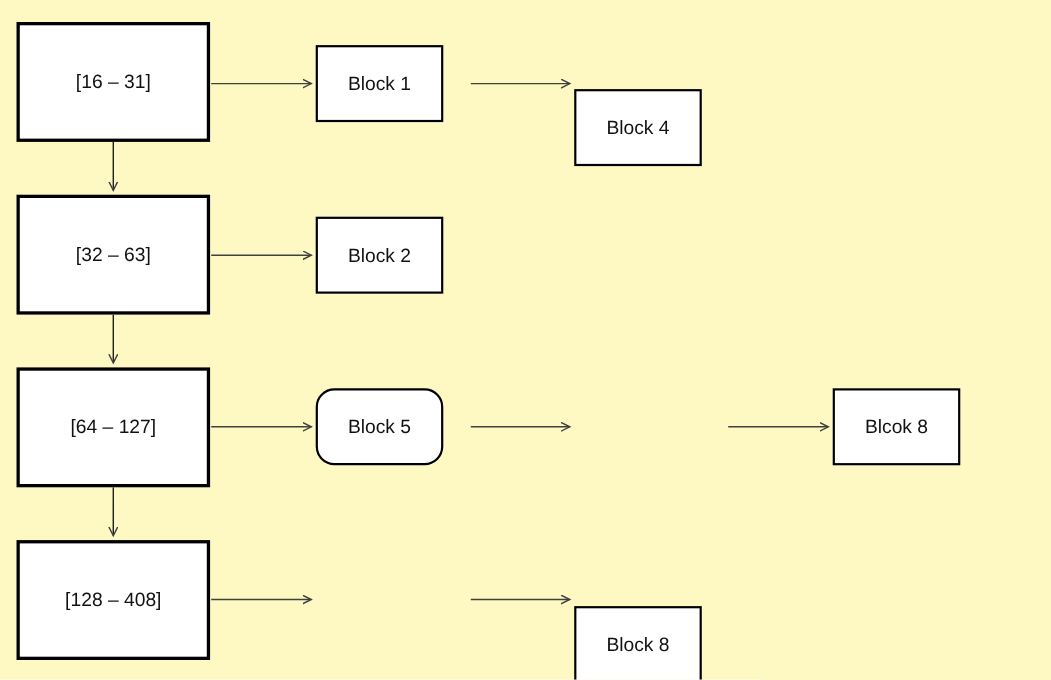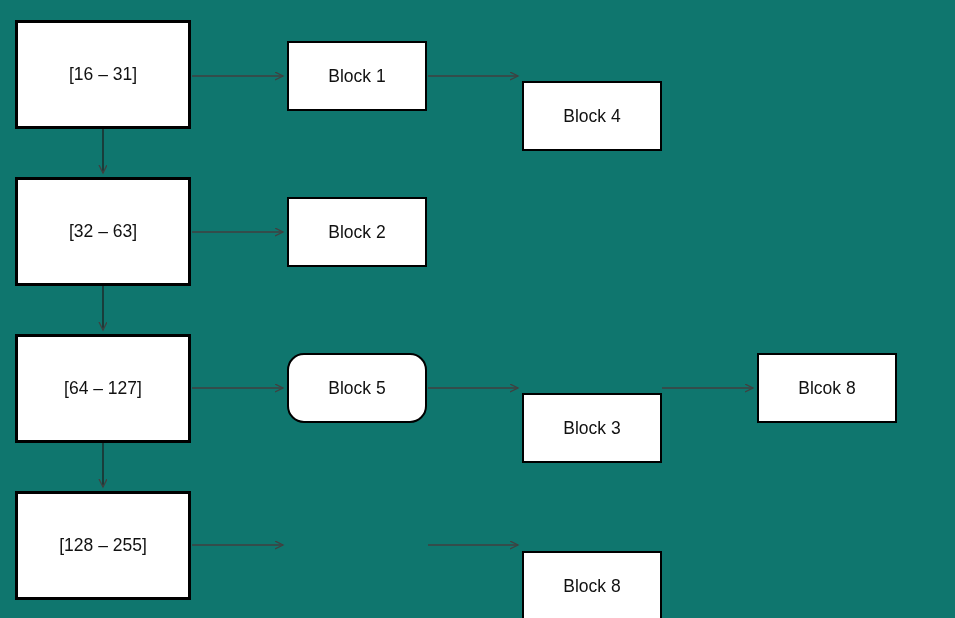--- a/index.html
+++ b/index.html
@@ -5,21 +5,21 @@
   html, body {
     margin: 0;
     padding: 0;
     background: #ffffff;
     font-family: "Liberation Sans", sans-serif;
   }
   .canvas {
     position: relative;
     width: 955px;
     height: 618px;
-    background: #0f766e;
+    background: #fef9c3;
     overflow: hidden;
   }
   .box {
     position: absolute;
     background: #ffffff;
     border: 2.5px solid #000000;
     display: flex;
     align-items: center;
     justify-content: center;
     font-size: 17.5px;
@@ -28,21 +28,21 @@
     text-align: center;
   }
   .range-box {
     left: 15px;
     width: 176px;
     height: 109px;
     border-width: 3px;
   }
   .block-box {
     height: 70px;
-    width: 140px;
+    width: 116px;
   }
   .col1 { left: 287px; }
   .col2 { left: 522px; margin-top: 40px; }
   .col3 { left: 757px; text-align: center; }
   .arrow-layer {
     position: absolute;
     left: 0;
     top: 0;
     width: 955px;
     height: 618px;
@@ -56,24 +56,23 @@
 
   <div class="box range-box" style="top:20px;">[16 – 31]</div>
   <div class="box block-box col1" style="top:41px;">Block 1</div>
   <div class="box block-box col2" style="top:41px;">Block 4</div>
 
   <div class="box range-box" style="top:177px;">[32 – 63]</div>
   <div class="box block-box col1" style="top:197px;">Block 2</div>
 
   <div class="box range-box" style="top:334px;">[64 – 127]</div>
   <div class="box block-box col1" style="top:353px;border-radius:17px;">Block 5</div>
-  <div class="box block-box col2" style="top:353px;">Block 3</div>
   <div class="box block-box col3" style="top:353px;">Blcok 8</div>
 
-  <div class="box range-box" style="top:491px;">[128 – 255]</div>
+  <div class="box range-box" style="top:491px;">[128 – 408]</div>
   <div class="box block-box col2" style="top:511px;">Block 8</div>
 
   <svg class="arrow-layer" width="955" height="618" viewBox="0 0 955 618" xmlns="http://www.w3.org/2000/svg">
     <defs>
       <marker id="arrowhead" markerWidth="12" markerHeight="12" refX="8" refY="4" orient="auto" markerUnits="userSpaceOnUse">
         <path d="M0,0 L8,4 L0,8" fill="none" stroke="#404040" stroke-width="1.3"></path>
       </marker>
     </defs>
 
     <line x1="192" y1="76" x2="283" y2="76" stroke="#404040" stroke-width="1.3" marker-end="url(#arrowhead)"></line>

